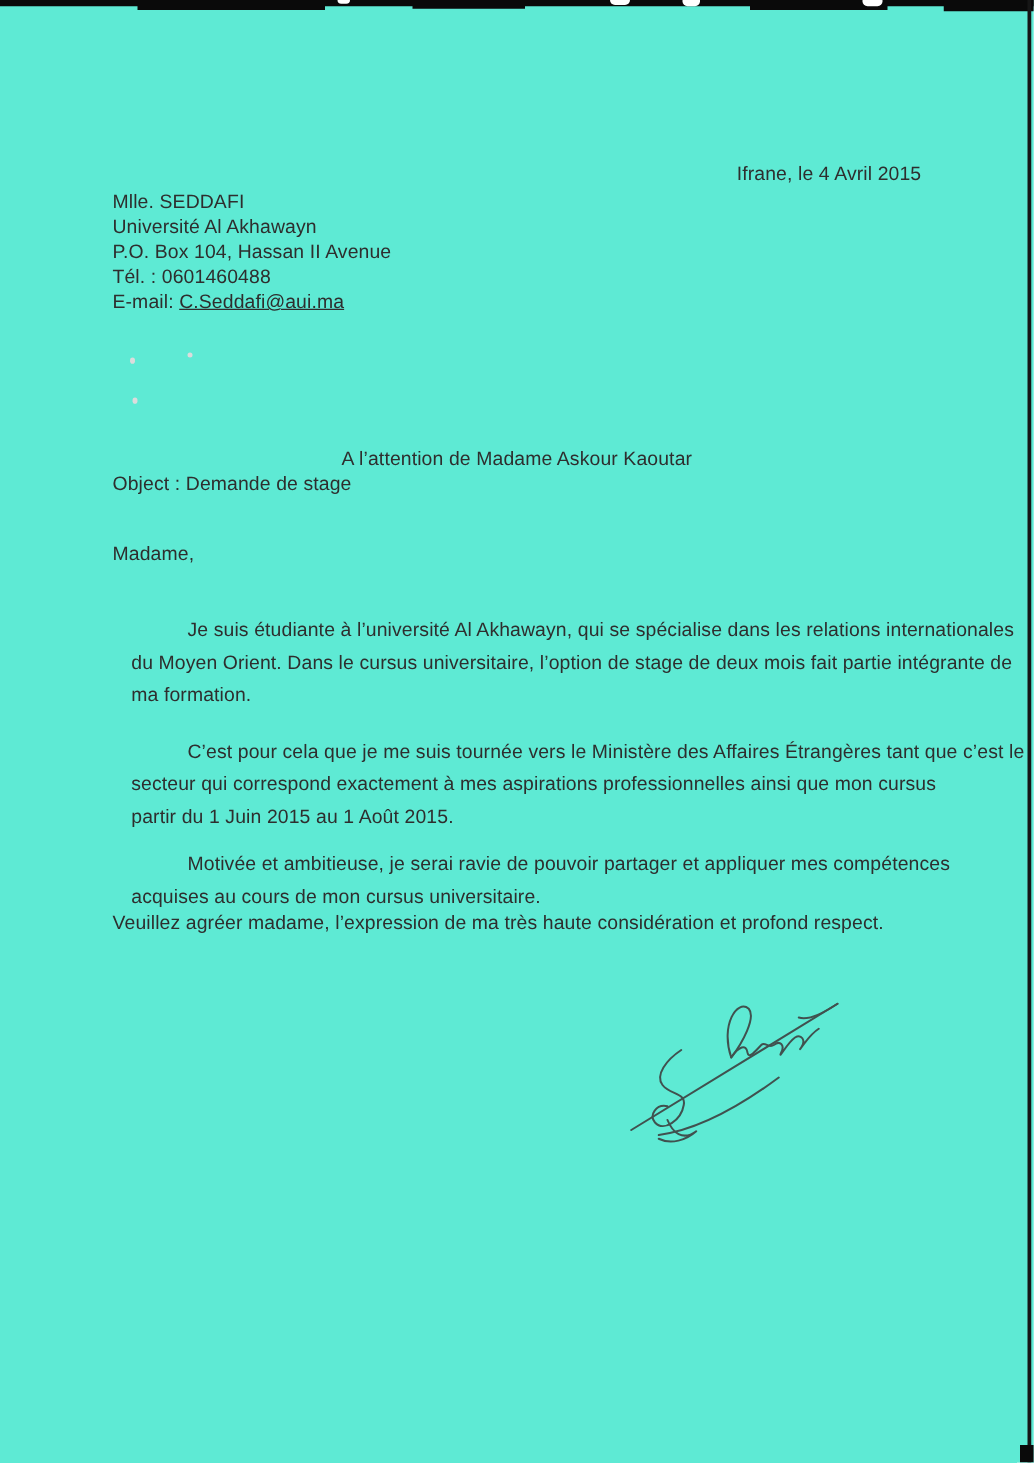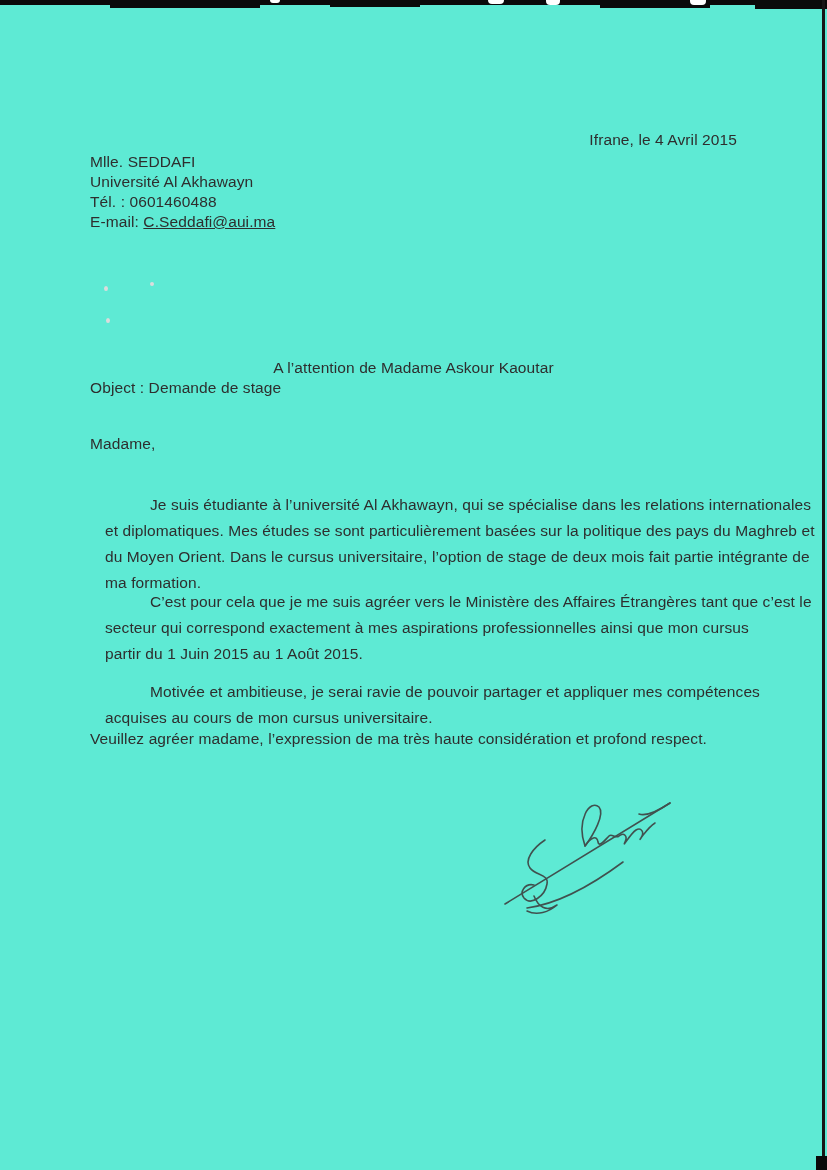--- a/index.html
+++ b/index.html
@@ -69,42 +69,42 @@
   <div class="scan-corner-br"></div>
   <div class="smudge" style="left:104px; top:286px; width:4px; height:5px;"></div>
   <div class="smudge" style="left:150px; top:282px; width:4px; height:4px;"></div>
   <div class="smudge" style="left:106px; top:318px; width:4px; height:5px;"></div>
 
   <div class="txt date-line">Ifrane, le 4 Avril 2015</div>
 
   <div class="txt sender-block">
     <div>Mlle. SEDDAFI</div>
     <div>Université Al Akhawayn</div>
+    <div>P.O. Box 104, Hassan II Avenue</div>
     <div>Tél. : 0601460488</div>
     <div>
       <span>E-mail:</span>
       <span class="email-addr">C.Seddafi@aui.ma</span>
     </div>
   </div>
 
   <div class="txt attention-line">A l’attention de Madame Askour Kaoutar</div>
 
   <div class="txt subject-line">Object : Demande de stage</div>
 
   <div class="txt salutation">Madame,</div>
 
   <div class="txt para para-1">
     <div class="line indent">Je suis étudiante à l’université Al Akhawayn, qui se spécialise dans les relations internationales</div>
-    <div class="line">et diplomatiques. Mes études se sont particulièrement basées sur la politique des pays du Maghreb et</div>
     <div class="line">du Moyen Orient. Dans le cursus universitaire, l’option de stage de deux mois fait partie intégrante de</div>
     <div class="line">ma formation.</div>
   </div>
 
   <div class="txt para para-2">
-    <div class="line indent">C’est pour cela que je me suis agréer vers le Ministère des Affaires Étrangères tant que c’est le</div>
+    <div class="line indent">C’est pour cela que je me suis tournée vers le Ministère des Affaires Étrangères tant que c’est le</div>
     <div class="line">secteur qui correspond exactement à mes aspirations professionnelles ainsi que mon cursus</div>
     <div class="line">partir du 1 Juin 2015 au 1 Août 2015.</div>
   </div>
 
   <div class="txt para para-3">
     <div class="line indent">Motivée et ambitieuse, je serai ravie de pouvoir partager et appliquer mes compétences</div>
     <div class="line">acquises au cours de mon cursus universitaire.</div>
   </div>
 
   <div class="txt closing-line">Veuillez agréer madame, l’expression de ma très haute considération et profond respect.</div>

